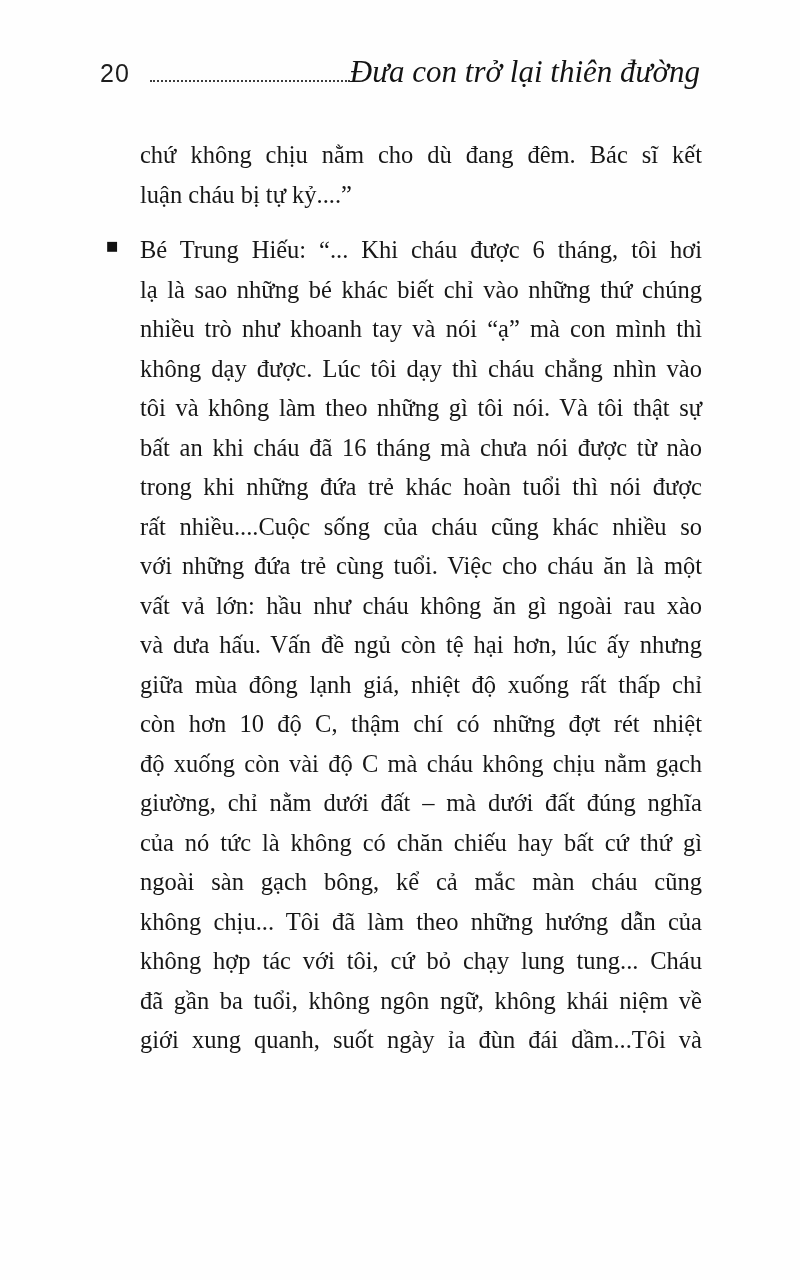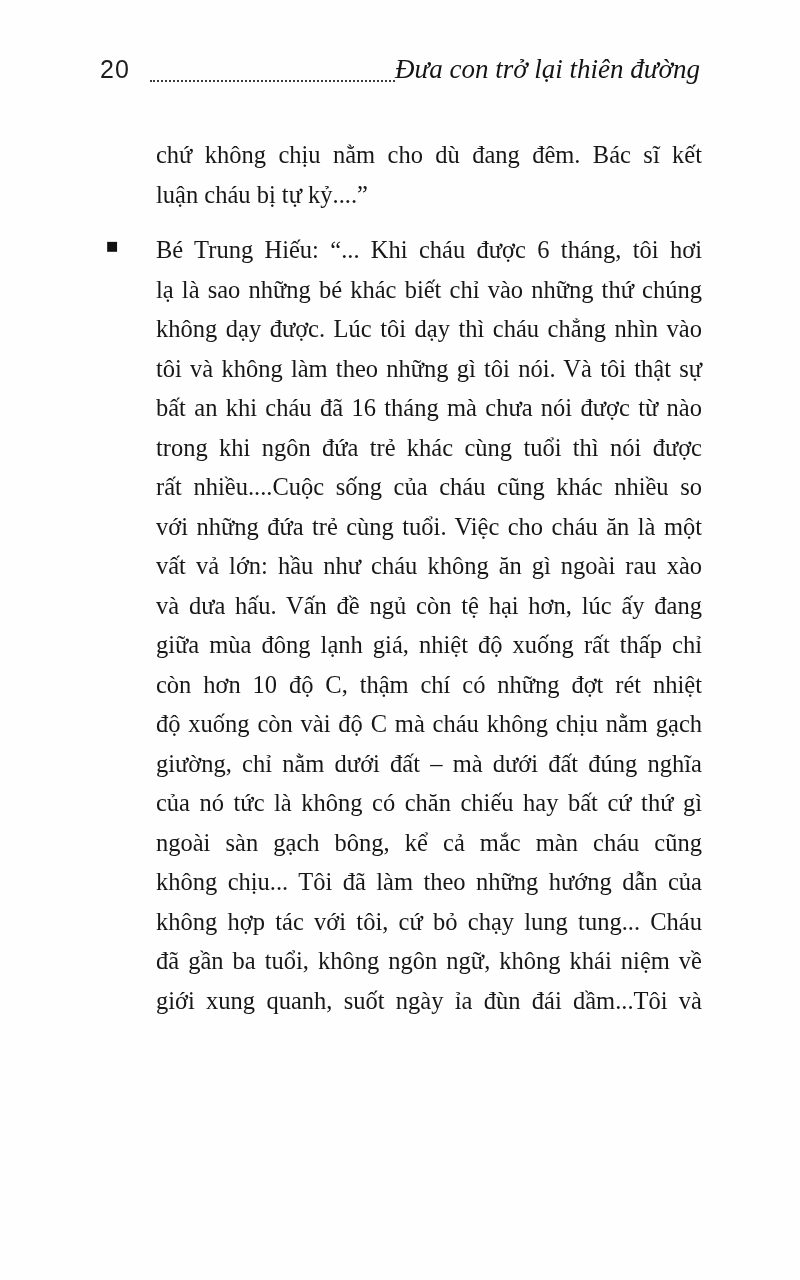--- a/index.html
+++ b/index.html
@@ -33,38 +33,37 @@
     width: 283px;
     border-bottom: 2px dotted #3c3c3c;
     margin-left: 20px;
     align-self: flex-end;
     margin-bottom: 6px;
   }
   .running-title {
     flex: 1;
     text-align: left;
     font-style: italic;
-    font-size: 27px;
+    font-size: 31px;
     color: #141414;
     white-space: nowrap;
   }
   
   .page-body {
     margin-left: 140px;
     width: 562px;
     margin-top: 47px;
     font-size: 24.5px;
     line-height: 39.5px;
     color: #171717;
   }
   .para .line {
     text-align: justify;
     text-align-last: justify;
     white-space: normal;
-    margin-left: 16px;
   }
   [data-last-left="true"] .line-last {
     text-align-last: left;
   }
   .bullet-para {
     position: relative;
     margin-top: 16px;
   }
   .bullet {
     position: absolute;
@@ -92,28 +91,29 @@
     <div class="para" data-last-left="true">
         <div class="line">chứ không chịu nằm cho dù đang đêm. Bác sĩ kết</div>
         <div class="line line-last">luận cháu bị tự kỷ....”</div>
       </div>
 
     <div class="bullet-para">
       <span class="bullet">■</span>
       <div class="para" data-last-left="false">
           <div class="line">Bé Trung Hiếu: “... Khi cháu được 6 tháng, tôi hơi</div>
           <div class="line">lạ là sao những bé khác biết chỉ vào những thứ chúng</div>
+          <div class="line">nhiều trò như khoanh tay và nói “ạ” mà con mình thì</div>
           <div class="line">không dạy được. Lúc tôi dạy thì cháu chẳng nhìn vào</div>
           <div class="line">tôi và không làm theo những gì tôi nói. Và tôi thật sự</div>
           <div class="line">bất an khi cháu đã 16 tháng mà chưa nói được từ nào</div>
-          <div class="line">trong khi ngôn đứa trẻ khác cùng tuổi thì nói được</div>
+          <div class="line">trong khi những đứa trẻ khác hoàn tuổi thì nói được</div>
           <div class="line">rất nhiều....Cuộc sống của cháu cũng khác nhiều so</div>
           <div class="line">với những đứa trẻ cùng tuổi. Việc cho cháu ăn là một</div>
           <div class="line">vất vả lớn: hầu như cháu không ăn gì ngoài rau xào</div>
-          <div class="line">và dưa hấu. Vấn đề ngủ còn tệ hại hơn, lúc ấy đang</div>
+          <div class="line">và dưa hấu. Vấn đề ngủ còn tệ hại hơn, lúc ấy nhưng</div>
           <div class="line">giữa mùa đông lạnh giá, nhiệt độ xuống rất thấp chỉ</div>
           <div class="line">còn hơn 10 độ C, thậm chí có những đợt rét nhiệt</div>
           <div class="line">độ xuống còn vài độ C mà cháu không chịu nằm gạch</div>
           <div class="line">giường, chỉ nằm dưới đất – mà dưới đất đúng nghĩa</div>
           <div class="line">của nó tức là không có chăn chiếu hay bất cứ thứ gì</div>
           <div class="line">ngoài sàn gạch bông, kể cả mắc màn cháu cũng</div>
           <div class="line">không chịu... Tôi đã làm theo những hướng dẫn của</div>
           <div class="line">không hợp tác với tôi, cứ bỏ chạy lung tung... Cháu</div>
           <div class="line">đã gần ba tuổi, không ngôn ngữ, không khái niệm về</div>
           <div class="line line-last">giới xung quanh, suốt ngày ỉa đùn đái dầm...Tôi và</div>

